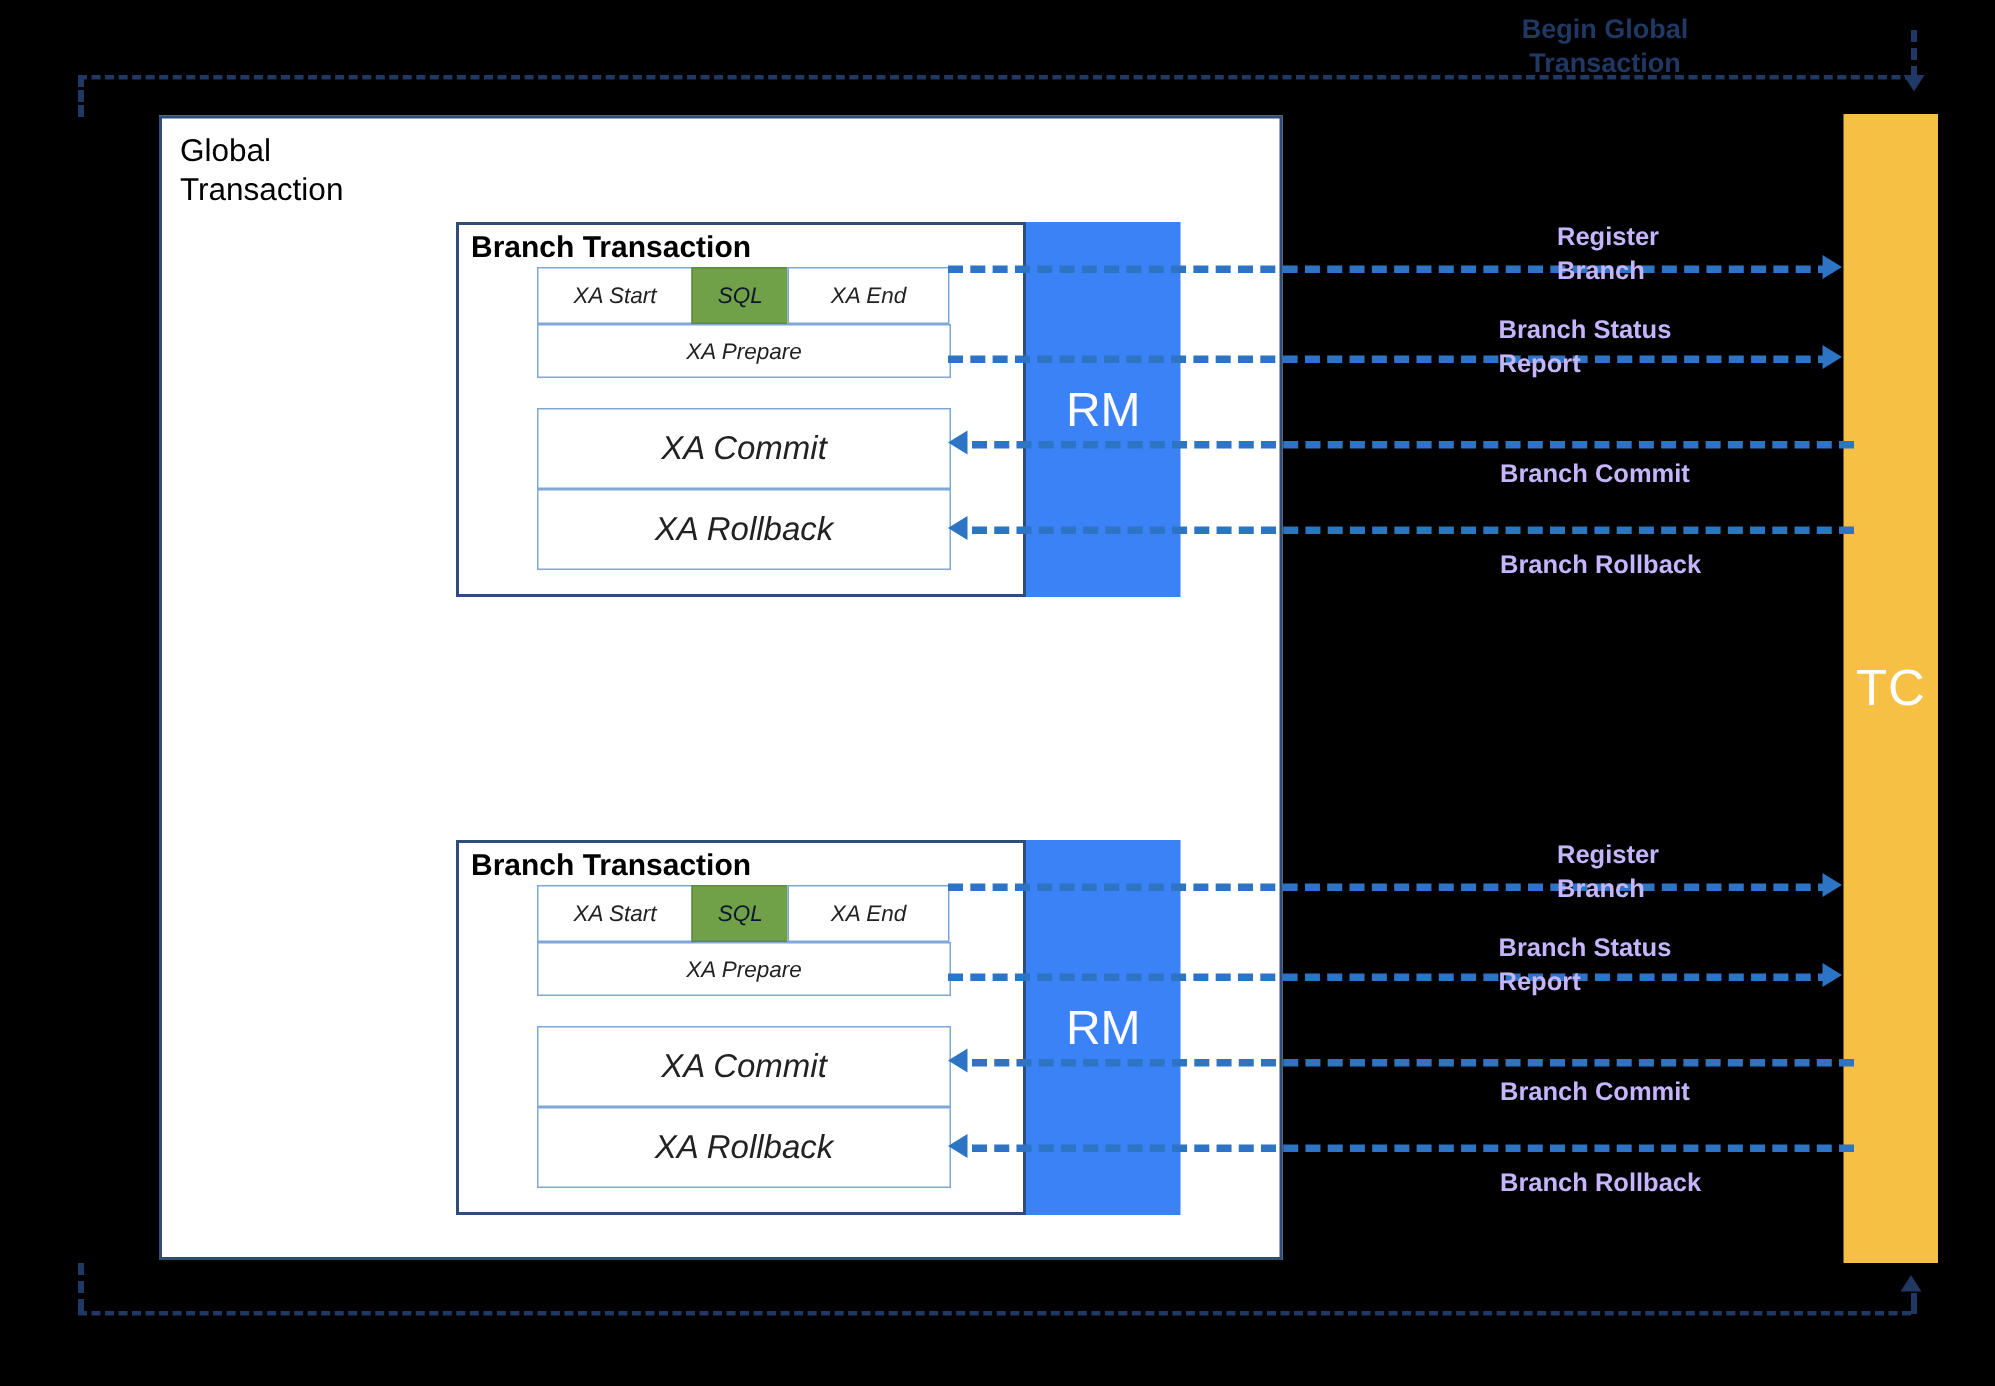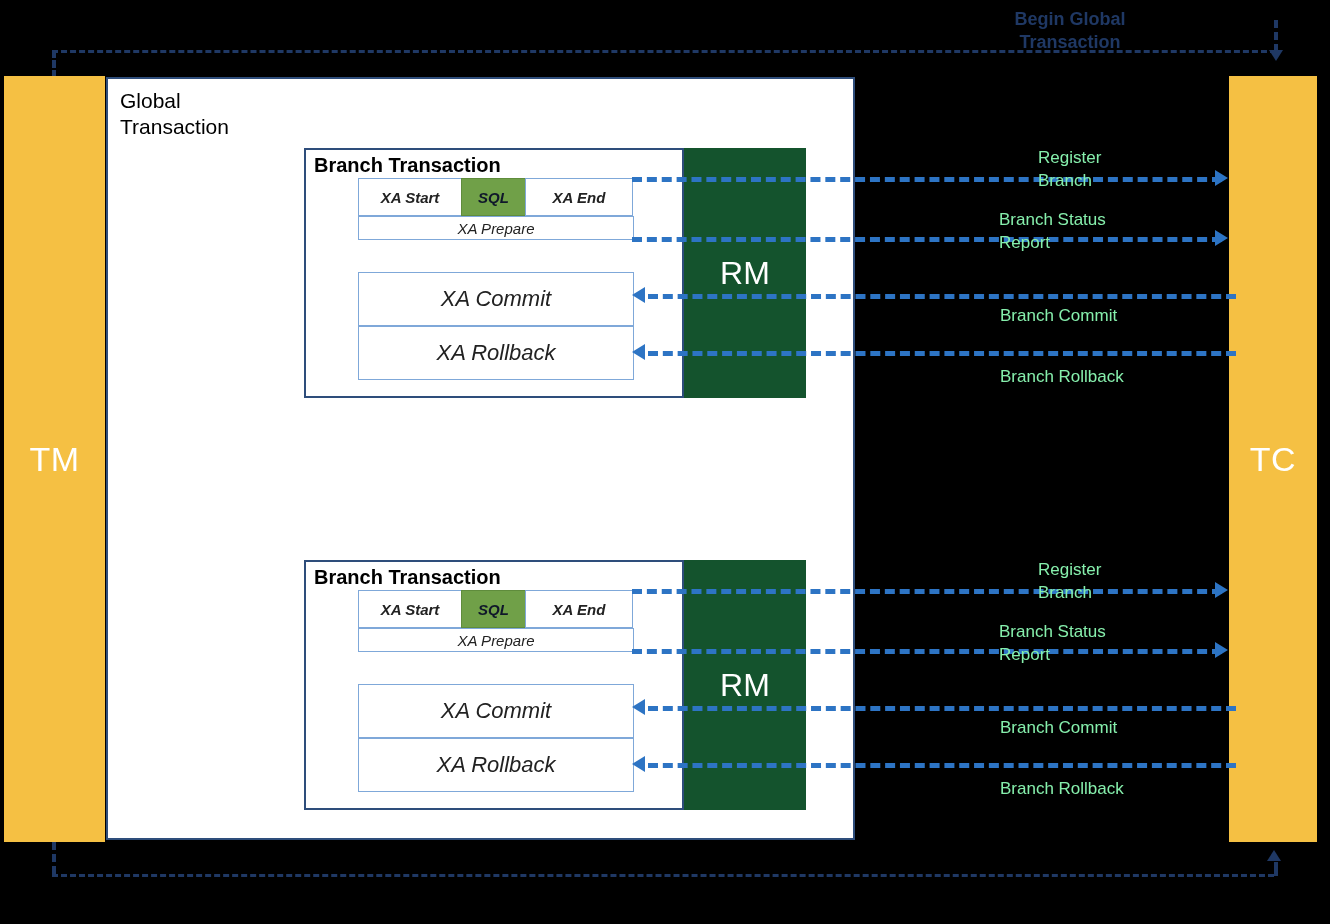--- a/index.html
+++ b/index.html
@@ -6,49 +6,49 @@
   body{width:1330px;height:924px;position:relative;overflow:hidden;
        font-family:"Liberation Sans","DejaVu Sans",sans-serif;}
 
   .stage{position:absolute;inset:0;width:1330px;height:924px;background:#000;}
 
   
   .actor{position:absolute;background:#F5C043;color:#fff;
          display:flex;align-items:center;justify-content:center;
          font-size:34px;font-weight:400;letter-spacing:.5px;}
   #tm-actor{left:4px;  top:76px; width:101px; height:766px;}
-  #tc-actor{left:1229px;top:76px; width:88px;  height:766px;}
+  #tc-actor{left:1229px;top:76px; width:63px;  height:766px;}
 
   
   #global-panel{position:absolute;left:106px;top:77px;width:749px;height:763px;
                 background:#fff;border:2px solid #2E4D7B;box-sizing:border-box;}
   #global-title{position:absolute;left:120px;top:88px;width:220px;
                 font-size:21px;font-weight:normal;color:#000;line-height:1.24;
                 white-space:pre-line;}
 
   
   .branch{position:absolute;width:380px;height:250px;background:#fff;
           border:2px solid #2E4D7B;box-sizing:border-box;}
   .branch-title{position:absolute;left:8px;top:4px;font-size:20px;
                 font-weight:bold;color:#000;white-space:nowrap;text-align:center;}
 
   .xa-row{position:absolute;box-sizing:border-box;border:1.5px solid #7FA8D9;
           background:#fff;display:flex;align-items:center;justify-content:center;
           font-style:italic;color:#222;}
-  .xa-top{left:52px;top:28px;width:276px;height:38px;padding:0;border:none;font-weight:bold;}
+  .xa-top{left:52px;top:28px;width:276px;height:38px;padding:0;border:none;}
   .xa-cell{box-sizing:border-box;border:1.5px solid #7FA8D9;height:38px;
            display:flex;align-items:center;justify-content:center;
            font-style:italic;font-size:15px;color:#222;background:#fff;}
   .xa-cell.sql{background:#70A048;color:#0f172a;border-color:#5F8C3C;}
-  .xa-prepare{left:52px;top:66px;width:276px;height:24px;font-size:15px;}
+  .xa-prepare{left:52px;top:66px;width:276px;height:36px;font-size:15px;}
   .xa-commit{left:52px;top:122px;width:276px;height:54px;font-size:22px;}
   .xa-rollback{left:52px;top:176px;width:276px;height:54px;font-size:22px;}
 
   
-  .rm{position:absolute;background:#14532d;color:#fff;width:122px;height:250px;
+  .rm{position:absolute;background:#3b82f6;color:#fff;width:103px;height:250px;
       display:flex;align-items:center;justify-content:center;font-size:32px;}
 
   
   .dash{position:absolute;height:0;border-top:5px dashed #2D74C4;}
   .vdash{position:absolute;width:0;border-left:4px dashed #1F3864;}
   .dash-dark{position:absolute;height:0;border-top:3px dashed #1F3864;}
 
   .arrow-r{position:absolute;width:0;height:0;
            border-left:13px solid #2D74C4;border-top:8px solid transparent;
            border-bottom:8px solid transparent;}
@@ -56,41 +56,40 @@
            border-right:13px solid #2D74C4;border-top:8px solid transparent;
            border-bottom:8px solid transparent;}
   .arrow-d-dark{position:absolute;width:0;height:0;
            border-top:11px solid #1F3864;border-left:7px solid transparent;
            border-right:7px solid transparent;}
   .arrow-u-dark{position:absolute;width:0;height:0;
            border-bottom:11px solid #1F3864;border-left:7px solid transparent;
            border-right:7px solid transparent;}
 
   
-  .flow-label{position:absolute;color:#86efac;font-size:17px;font-weight:normal;
+  .flow-label{position:absolute;color:#c4b5fd;font-size:17px;font-weight:bold;
               line-height:1.35;white-space:pre-line;}
   .flow-label.right-align{text-align:left;}
 
   
   .dark-label{position:absolute;color:#1F3864;font-size:18px;font-weight:bold;
               line-height:1.3;white-space:pre-line;text-align:center;}
 </style>
 </head>
 <body>
 
 <div class="stage">
 
   <div class="dark-label" style="left:955px;top:8px;width:230px;">Begin Global
 Transaction</div>
   <div class="dash-dark" style="left:52px;top:50px;width:1224px;"></div>
   <div class="arrow-d-dark" style="left:1269px;top:50px;"></div>
   <div class="vdash" style="left:52px;top:50px;height:28px;"></div>
   <div class="vdash" style="left:1274px;top:20px;height:32px;"></div>
 
-  <div class="actor" id="tm-actor">TM</div>
   <div class="actor" id="tc-actor">TC</div>
 
   <div id="global-panel"></div>
   <div id="global-title">Global
 Transaction</div>
 
   <div class="branch" style="left:304px;top:148px;">
     <div class="branch-title">Branch Transaction</div>
 
     <div class="xa-top" style="position:absolute;display:flex;">

